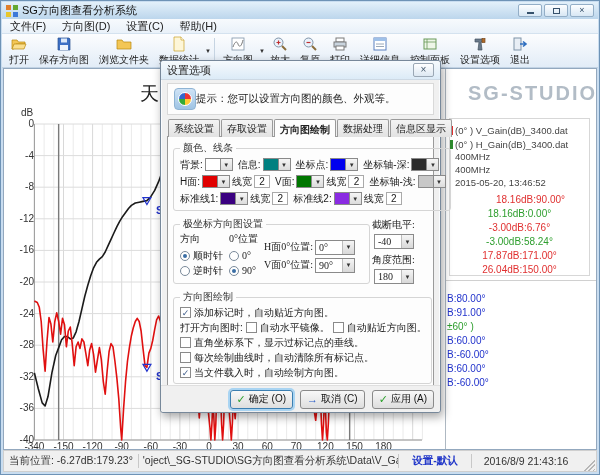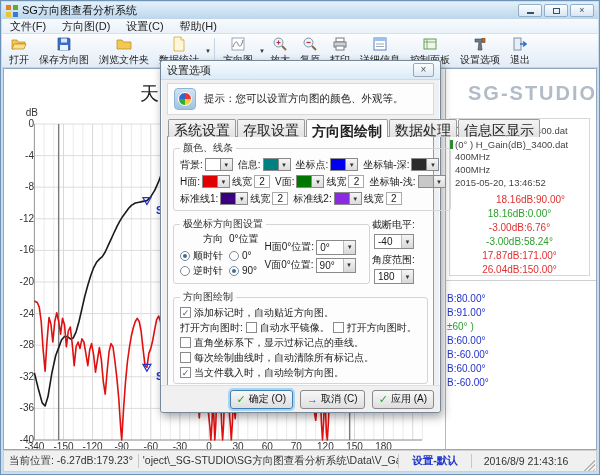--- a/index.html
+++ b/index.html
@@ -42,21 +42,21 @@
   .tb-arrow { font-size:6px; color:#333; align-self:center; margin-left:1px; }
   .tb-sep { width:1px; background:#c6d4e2; margin:3px 3px; }
   .tb-ico { width:16px; height:16px; display:block; }
 
   
   .client { position:absolute; left:2px; top:67px; right:2px; bottom:24px;
             background:#ffffff; border:1px solid #93a8be; }
   .chart-panel { position:absolute; left:0; top:0; width:441px; bottom:0; background:#fff; overflow:hidden; }
   #chart-svg { position:absolute; left:0; top:0; }
   .chart-title { position:absolute; left:136px; top:12px; font-size:19px; color:#222; }
-  .db-label { position:absolute; left:10px; top:38px; width:24px; text-align:right; font-size:10px; color:#333; }
+  .db-label { position:absolute; left:17px; top:38px; width:24px; text-align:left; font-size:10px; color:#333; }
   .ytick { position:absolute; width:26px; text-align:right; font-size:10px; color:#333; }
   .xtick { position:absolute; width:28px; text-align:center; font-size:10px; color:#333; }
 
   .info-panel { position:absolute; left:441px; right:0; top:0; bottom:0; background:#fff;
                 border-left:1px solid #aeb8c2; overflow:hidden; }
   .watermark { position:absolute; left:22px; top:13px; font-size:20px; font-weight:bold;
                letter-spacing:2px; color:#b2bcc6; white-space:nowrap; }
   .info-box { position:absolute; left:3px; top:49px; right:6px; height:158px;
               border:1px solid #d7d7d7; background:#fff; padding-top:4px; }
   .file-line { display:flex; align-items:center; height:14px; font-size:9.5px; color:#444; white-space:nowrap; }
@@ -83,45 +83,45 @@
   .dialog { position:absolute; left:159px; top:59px; width:281px; height:353px; z-index:20;
             background:#f0f0f0; border:1px solid #77889a; border-radius:3px;
             box-shadow:2px 4px 10px rgba(0,0,0,.35), inset 0 0 0 1px #fafcfe; }
   .dlg-titlebar { height:19px; display:flex; align-items:center; padding:0 6px;
                   background:linear-gradient(#f6fafd,#dcebf7); border-bottom:1px solid #cdd9e4;
                   border-radius:3px 3px 0 0; }
   .dlg-title { font-size:11px; color:#222; }
   .dlg-close { margin-left:auto; width:21px; height:14px; border:1px solid #9aa7b4; border-radius:2px;
                background:linear-gradient(#fff,#dde8f2); text-align:center; line-height:12px; font-size:10px; color:#44596e; }
   .dlg-body { position:absolute; left:0; right:0; top:19px; bottom:0; padding:3px 6px 0 6px; }
-  .tip-box { height:32px; background:#fdfdfd; border:1px solid #d9d9d9; display:flex; align-items:center; padding:0 6px; gap:8px; }
+  .tip-box { height:32px; background:#fdfdfd; border:1px solid #d9d9d9; display:flex; align-items:center; padding:0 6px; gap:0; }
   .tip-icon { width:22px; height:22px; border-radius:4px; background:linear-gradient(#cfe3f6,#9fc4e4);
               display:flex; align-items:center; justify-content:center; flex:0 0 auto; border:1px solid #8fb4d4; }
   .tip-pie { width:14px; height:14px; border-radius:50%;
              background:conic-gradient(#e33 0 25%, #fc3 25% 50%, #3a3 50% 75%, #36c 75% 100%); border:1px solid #fff; }
   .tip-text { font-size:10.5px; color:#222; }
   .tabs { display:flex; margin-top:4px; padding-left:1px; height:18px; }
-  .tab { padding:2px 5px 0 5px; font-size:14px; color:#222; background:linear-gradient(#f4f4f4,#e2e2e2);
+  .tab { padding:2px 5px 0 5px; font-size:10px; color:#222; background:linear-gradient(#f4f4f4,#e2e2e2);
          border:1px solid #9a9a9a; border-bottom:none; border-radius:2px 2px 0 0; margin-right:1px; white-space:nowrap; }
   .tab.active { background:#fdfdfd; font-weight:bold; position:relative; top:0; padding-top:3px; }
   .tab-page { height:253px; background:#fdfdfd; border:1px solid #9a9a9a; margin-top:-1px; padding:2px 3px; }
   .grp { border:1px solid #d5d5d5; border-radius:3px; margin:2px 2px 4px 2px; padding:1px 4px 3px 6px; }
   .grp legend { font-size:10px; color:#333; padding:0 3px; }
   .crow { display:flex; align-items:center; white-space:nowrap; gap:2px; font-size:10px; height:17px; }
   .cl { margin-left:3px; }
   .swcombo { display:inline-flex; height:13px; border:1px solid #8a8a8a; background:#fff; }
   .sw { width:15px; height:11px; margin:0; border-right:1px solid #8a8a8a; }
   .swarrow { width:11px; background:linear-gradient(#f5f5f5,#dcdcdc); font-size:6px; color:#333;
              display:flex; align-items:center; justify-content:center; }
   .wbox { display:inline-block; width:16px; height:13px; border:1px solid #aaa; background:#fff;
           text-align:center; line-height:12px; font-size:10px; }
-  .mid-row { display:flex; }
+  .mid-row { display:flex;font-family:Liberation Serif, serif; }
   .polar-grp { flex:1; margin-right:2px; }
   .polar-cols { display:flex; align-items:flex-start; gap:6px; font-size:10px; }
-  .pcol-title { margin-bottom:2px;text-align:right; }
+  .pcol-title { margin-bottom:2px; }
   .rrow { display:flex; align-items:center; gap:3px; height:15px; white-space:nowrap; }
   .radio { width:10px; height:10px; border:1px solid #7a8a9a; border-radius:50%; background:#fff; position:relative; flex:0 0 auto; }
   .radio.checked::after { content:""; position:absolute; left:2px; top:2px; width:4px; height:4px; border-radius:50%; background:#3a6ea5; }
   .combo { display:inline-flex; height:15px; border:1px solid #8a8a8a; background:#fff; }
   .combo-val { min-width:26px; padding:0 3px; font-size:10px; line-height:13px; }
   .combo-btn { width:12px; background:linear-gradient(#f5f5f5,#d8d8d8); border-left:1px solid #bbb;
                font-size:6px; color:#333; display:flex; align-items:center; justify-content:center; }
   .combo-row { display:flex; align-items:center; gap:2px; height:18px; white-space:nowrap; font-size:10px; }
   .side-col { width:58px; font-size:10px; padding-top:3px; }
   .side-col .combo { margin:2px 0 4px 2px; }
@@ -542,21 +542,21 @@
               <span class="cb">
                 <span>✓</span>
               </span>
               <span>添加标记时，自动贴近方向图。</span>
             </div>
           <div class="dline">
             <span>打开方向图时:</span>
             <span class="cb"></span>
               <span>自动水平镜像。</span>
             <span class="cb"></span>
-              <span>打开方向图时。</span>
+              <span>自动贴近方向图。</span>
           </div>
           <div class="dline">
               <span class="cb"></span>
               <span>直角坐标系下，显示过标记点的垂线。</span>
             </div>
           <div class="dline">
               <span class="cb"></span>
               <span>每次绘制曲线时，自动清除所有标记点。</span>
             </div>
           <div class="dline">

